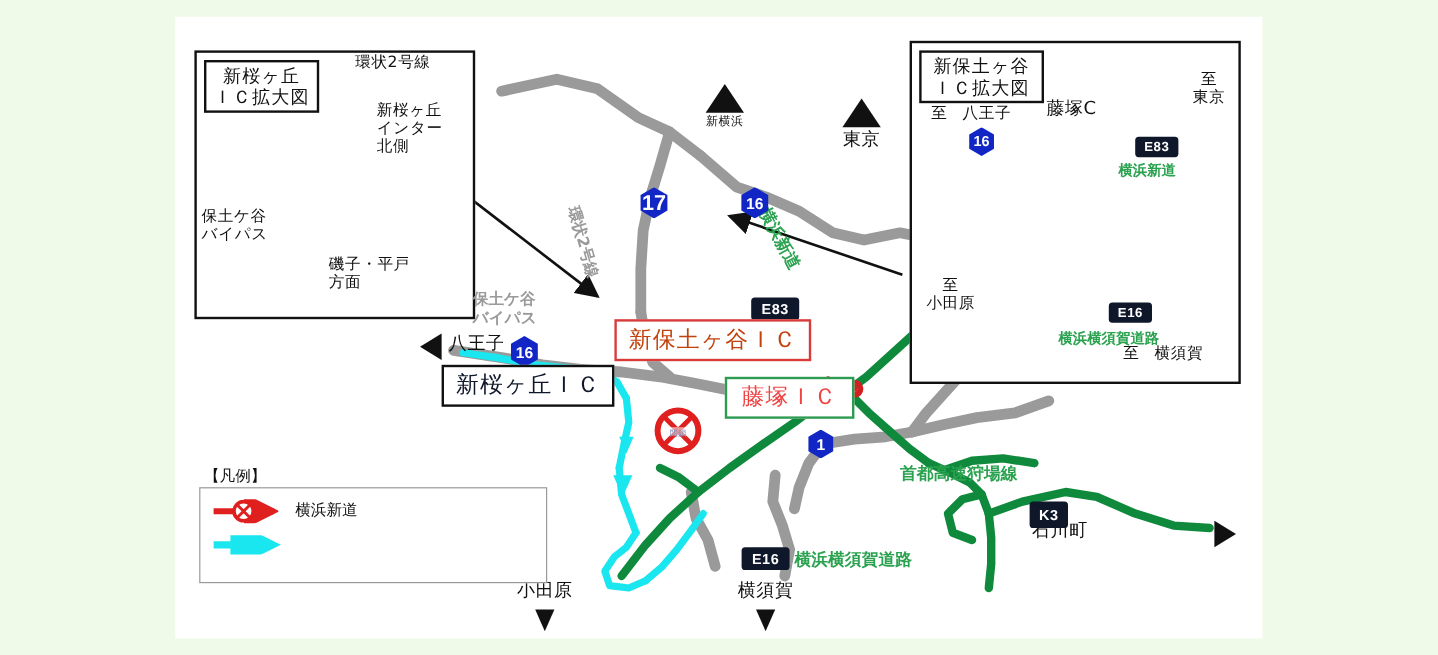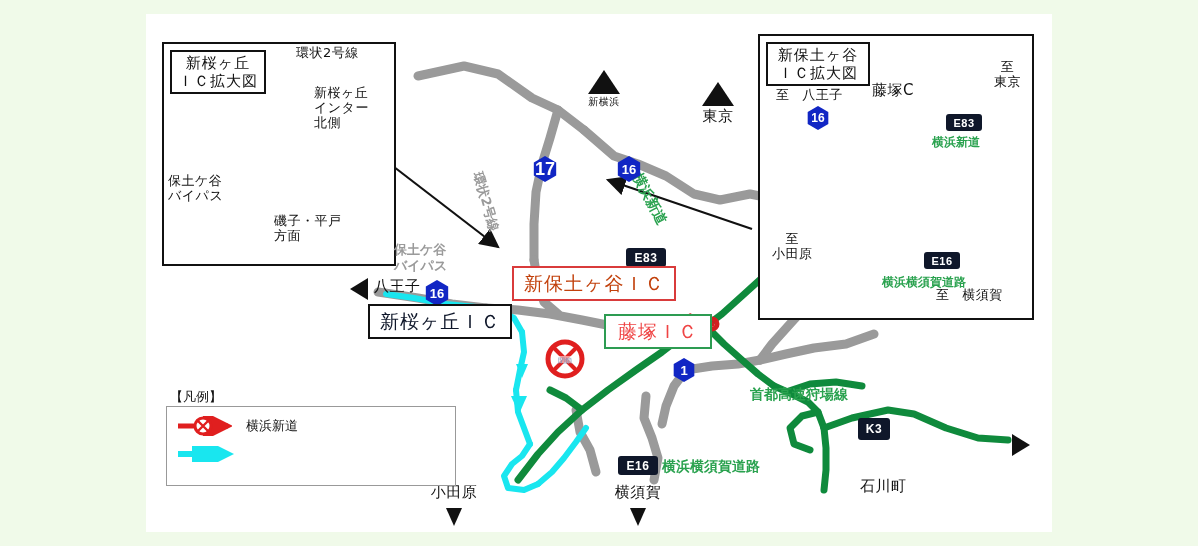--- a/index.html
+++ b/index.html
@@ -338,21 +338,21 @@
     <div class="shield shield-green" style="left:800px; top:100px; width:36px; height:17px; font-size:11px;">E83</div>
     <div class="grn-road-name" style="left:786px; top:120px; font-size:12px;">横浜新道</div>
     <div class="shield shield-green" style="left:778px; top:238px; width:36px; height:17px; font-size:11px;">E16</div>
     <div class="grn-road-name" style="left:736px; top:260px; font-size:12px;">横浜横須賀道路</div>
 
     <div class="lbl center" style="left:458px; top:82px; font-size:10px;">新横浜</div>
     <div class="lbl center" style="left:572px; top:94px; font-size:15px;">東京</div>
     <div class="lbl" style="left:228px; top:264px; font-size:15px;">八王子</div>
     <div class="lbl center" style="left:308px; top:470px; font-size:15px;">小田原</div>
     <div class="lbl center" style="left:492px; top:470px; font-size:15px;">横須賀</div>
-    <div class="lbl" style="left:714px; top:420px; font-size:15px;margin-top:44px;">石川町</div>
+    <div class="lbl" style="left:714px; top:420px; font-size:15px;">石川町</div>
 
     <div class="gry-road-name" style="left:340px; top:156px; font-size:13px; transform:rotate(74deg); transform-origin:left top;">環状2号線</div>
     <div class="gry-road-name" style="left:248px; top:228px; font-size:13px; line-height:1.2;">
       <div>保土ケ谷</div>
       <div>バイパス</div>
     </div>
     <div class="grn-road-name" style="left:498px; top:156px; font-size:14px; transform:rotate(62deg); transform-origin:left top;">横浜新道</div>
     <div class="grn-road-name" style="left:604px; top:372px; font-size:14px;">首都高速狩場線</div>
     <div class="grn-road-name" style="left:516px; top:444px; font-size:14px;">横浜横須賀道路</div>
 

